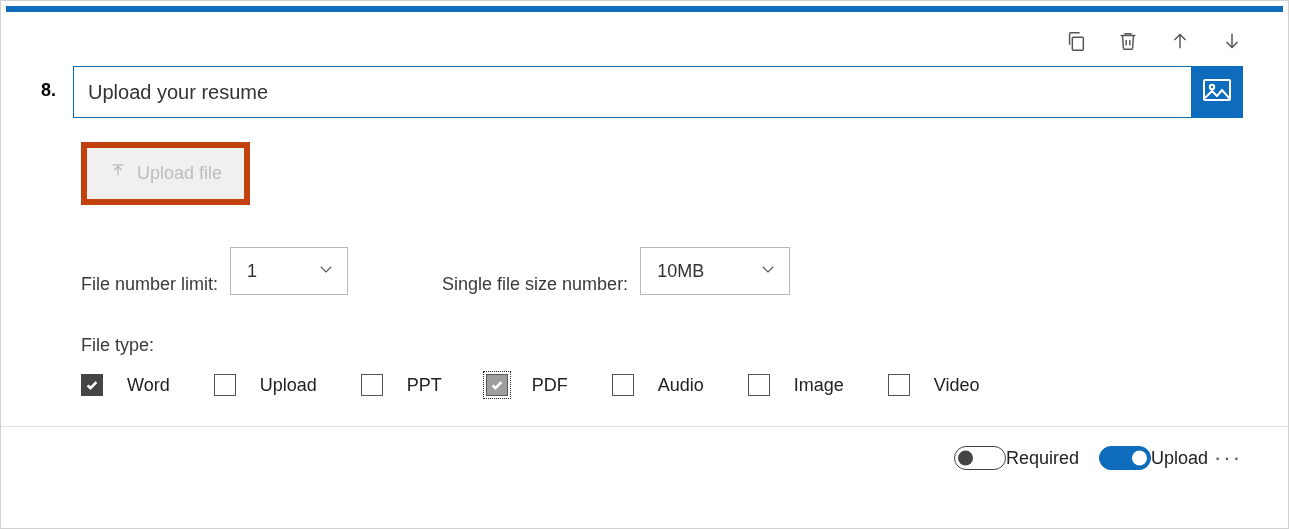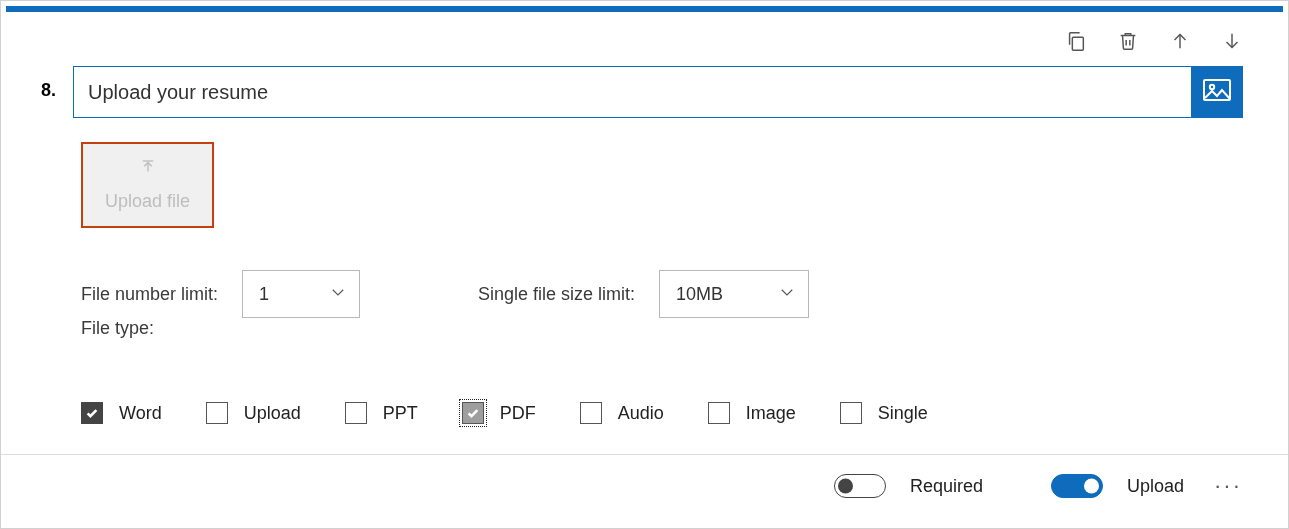--- a/index.html
+++ b/index.html
@@ -89,37 +89,36 @@
     }
     .body-area {
       padding: 24px 45px 0 80px;
     }
     .upload-btn {
       display: inline-flex;
       align-items: center;
       gap: 10px;
       padding: 14px 22px;
       background: #f0f0f0;
-      border: 2px solid #c2410c;
+      border: 6px solid #c2410c;
       color: #bdbdbd;
       font-size: 18px;
       cursor: default;
-      flex-direction: column;
     }
     .upload-btn svg {
       width: 18px;
       height: 18px;
       stroke: #bdbdbd;
       fill: none;
       stroke-width: 1.8;
     }
     .limits-row {
       display: flex;
-      align-items: center;
-      gap: 24px;
+      align-items: flex-end;
+      gap: 12px;
       margin-top: 42px;
       color: #3a3a3a;
       font-size: 18px;
     }
     .limits-row .spacer {
       width: 70px;
     }
     .select {
       border: 1px solid #b8b8b8;
       background: #fff;
@@ -136,37 +135,37 @@
     }
     .select svg {
       width: 18px;
       height: 18px;
       stroke: #555;
       fill: none;
       stroke-width: 1.5;
     }
     .select.wide { min-width: 150px; }
     .filetype-label {
+      margin-top: 40px;
       font-size: 18px;
       color: #3a3a3a;
     }
     .checks-row {
       display: flex;
       align-items: center;
       gap: 44px;
       margin-top: 18px;
       font-size: 18px;
       color: #222;
     }
     .chk {
       display: inline-flex;
       align-items: center;
-      gap: 16px;
-      cursor: pointer;
-      margin-top: 45px;
+      gap: 24px;
+      cursor: pointer;
     }
     .box {
       width: 22px;
       height: 22px;
       border: 1.5px solid #555;
       background: #fff;
       display: inline-flex;
       align-items: center;
       justify-content: center;
       position: relative;
@@ -197,21 +196,20 @@
     }
     .divider {
       height: 1px;
       background: #ddd;
       margin: 30px 0 0 0;
     }
     .footer {
       display: flex;
       align-items: center;
       justify-content: flex-end;
-      gap: 24px;
       padding: 18px 40px 0 0;
       font-size: 18px;
       color: #222;
     }
     .toggle {
       width: 52px;
       height: 24px;
       border-radius: 999px;
       position: relative;
       cursor: pointer;
@@ -318,21 +316,21 @@
 
     <div class="limits-row">
       <span>File number limit:</span>
       <div class="select">
         <span>1</span>
         <span><svg viewBox="0 0 24 24">
               <path d="M5 9l7 7 7-7"></path>
             </svg></span>
       </div>
       <div class="spacer"></div>
-      <span>Single file size limit:</span>
+      <span>Single file size number:</span>
       <div class="select wide">
         <span>10MB</span>
         <span><svg viewBox="0 0 24 24">
               <path d="M5 9l7 7 7-7"></path>
             </svg></span>
       </div>
     </div>
 
     <div class="filetype-label">File type:</div>
 
@@ -364,21 +362,21 @@
         <label class="chk">
           <span class="box"></span>
           <span>Audio</span>
         </label>
         <label class="chk">
           <span class="box"></span>
           <span>Image</span>
         </label>
         <label class="chk">
           <span class="box"></span>
-          <span>Single</span>
+          <span>Video</span>
         </label>
       </div>
   </div>
 
   <div class="divider"></div>
 
   <div class="footer">
     <span class="toggle off" id="toggle-required">
         <span class="knob"></span>
       </span>

